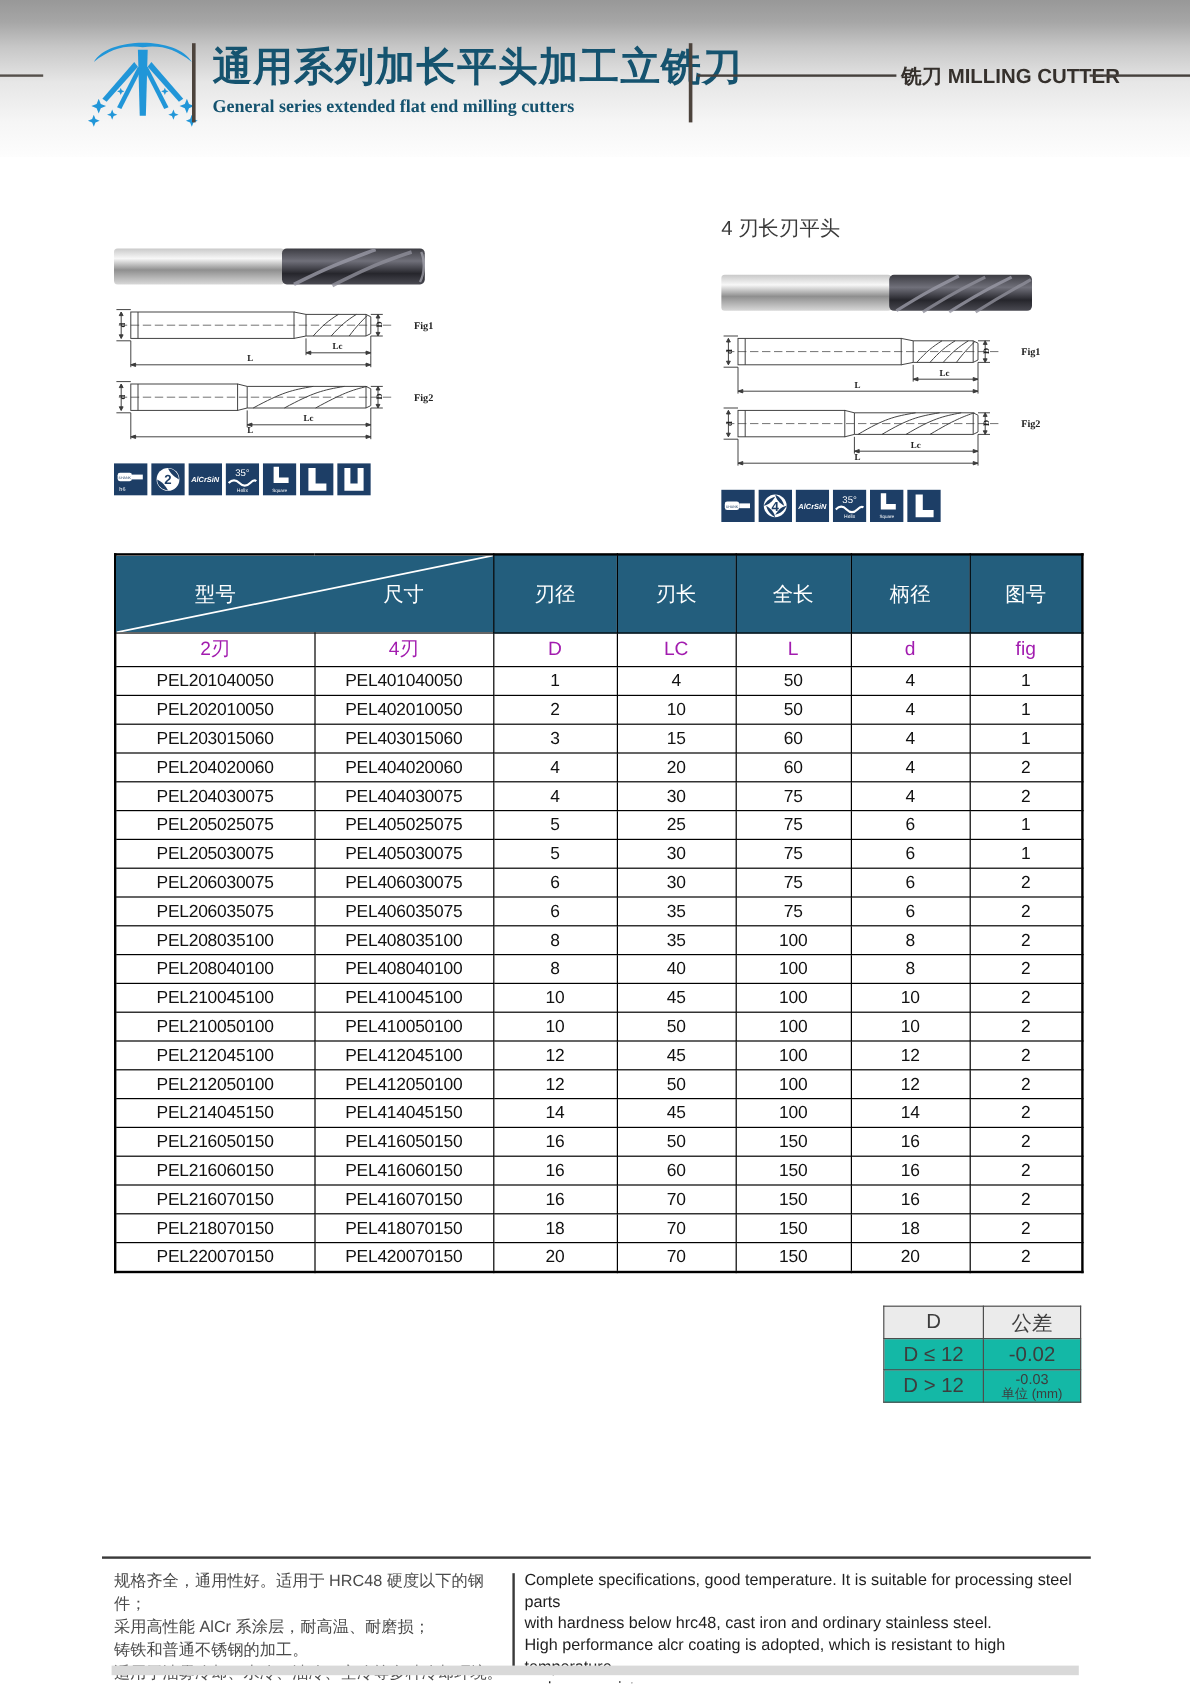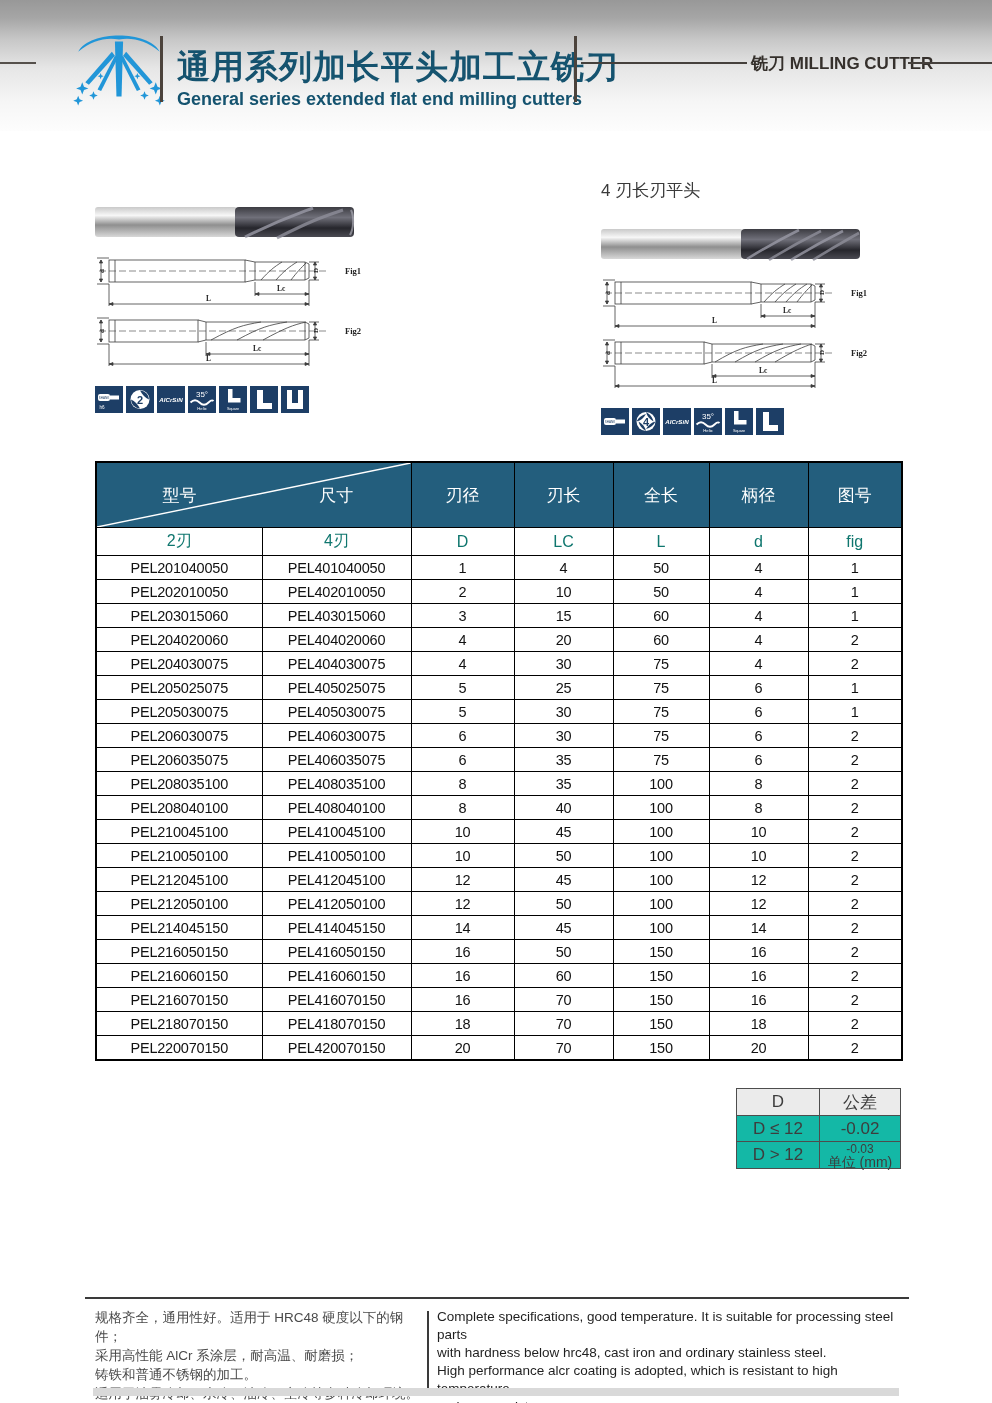--- a/index.html
+++ b/index.html
@@ -7,23 +7,23 @@
         font-family:"Liberation Sans",sans-serif;color:#1a1a1a;}
 
   
   .header{position:absolute;top:0;left:0;width:992px;height:131px;
     background:linear-gradient(180deg,#989898 0%,#a6a6a6 14%,#c7c7c7 30%,#e6e6e6 52%,#f6f6f6 78%,#fdfdfd 100%);}
   .hdr-shortline{position:absolute;top:62px;left:0;width:36px;height:2px;background:#55504b;}
   .logo{position:absolute;top:26px;left:70px;width:98px;height:88px;}
   .vdiv{position:absolute;top:36px;width:3px;height:66px;background:#4c433c;}
   .vdiv.v1{left:160px;}
   .vdiv.v2{left:574px;}
-  .title-block{position:absolute;top:46px;left:177px;width:396px;}
+  .title-block{position:absolute;top:36px;left:177px;width:396px;font-family:Liberation Serif, serif;}
   .title-cn{font-size:33px;font-weight:bold;color:#15536f;letter-spacing:1px;line-height:42px;white-space:nowrap;}
-  .title-en{font-size:18px;font-weight:bold;color:#15536f;line-height:18px;margin-top:2px;white-space:nowrap;}
+  .title-en{font-size:15px;font-weight:bold;color:#15536f;line-height:18px;margin-top:2px;white-space:nowrap;}
   .hline{position:absolute;top:62px;height:2px;background:#45403c;}
   .hl1{left:581px;width:166px;}
   .hl2{left:908px;width:84px;}
   .category{position:absolute;top:52px;left:751px;font-size:17px;font-weight:bold;color:#35302c;white-space:nowrap;}
 
   
   .content{position:absolute;top:131px;left:95px;width:806px;}
   .sections{display:flex;margin-top:49px;}
   .section-left{width:565px;}
   .section-right{flex:1;}
@@ -38,30 +38,30 @@
   table.main{border-collapse:collapse;margin-top:26px;width:806px;table-layout:fixed;}
   table.main,table.main td,table.main th{border:1px solid #000;}
   table.main{border-width:2px;}
   table.main thead th{background:#235e7d;color:#fff;font-weight:normal;font-size:17px;height:64px;padding:0;}
   th.diag{position:relative;overflow:hidden;}
   th.diag svg{position:absolute;inset:0;width:100%;height:100%;}
   th.diag .dlbls{position:relative;display:flex;height:100%;}
   th.diag .dlbls span{display:flex;align-items:center;justify-content:center;}
   th.diag .lbl-model{width:166px;}
   th.diag .lbl-size{width:149px;}
-  tr.subhead td{height:27px;font-size:16px;text-align:center;padding:0;color:#0f766e;}
+  tr.subhead td{height:27px;font-size:16px;text-align:center;padding:0;color:#a21caf;}
   table.main tbody td{height:23px;font-size:14.5px;text-align:center;padding:0;color:#111;letter-spacing:-0.2px;white-space:nowrap;}
 
   
   table.tol{border-collapse:collapse;margin:27px 0 0 auto;width:165px;color:#3d3d3d;}
   table.tol td{border:1px solid #4d4d4d;text-align:center;padding:0;}
   table.tol .th td{background:#ebebeb;height:26px;font-size:17px;}
   table.tol .r td{height:25px;font-size:17px;background:#14b8a6;}
   table.tol .small1{display:block;font-size:12px;line-height:13px;margin-top:1px;}
-  table.tol .small2{display:block;font-size:14px;line-height:12px;}
+  table.tol .small2{display:block;font-size:11px;line-height:12px;}
 
   
   .footer{margin-top:128px;position:relative;}
   .footer-rule{width:824px;margin-left:-10px;border-top:2px solid #3a3a3a;}
   .footer-cols{display:flex;padding-top:9px;}
   .cn-col{width:324px;font-size:13.5px;color:#4a4a4a;line-height:19px;}
   .foot-div{width:2px;background:#3a3a3a;margin:3px 8px 0 8px;height:80px;}
   .en-col{flex:1;font-size:13.5px;color:#1f1f1f;line-height:18px;}
   .bottom-bar{position:absolute;left:93px;bottom:7px;width:806px;height:8px;background:#d9d9d9;}
 

